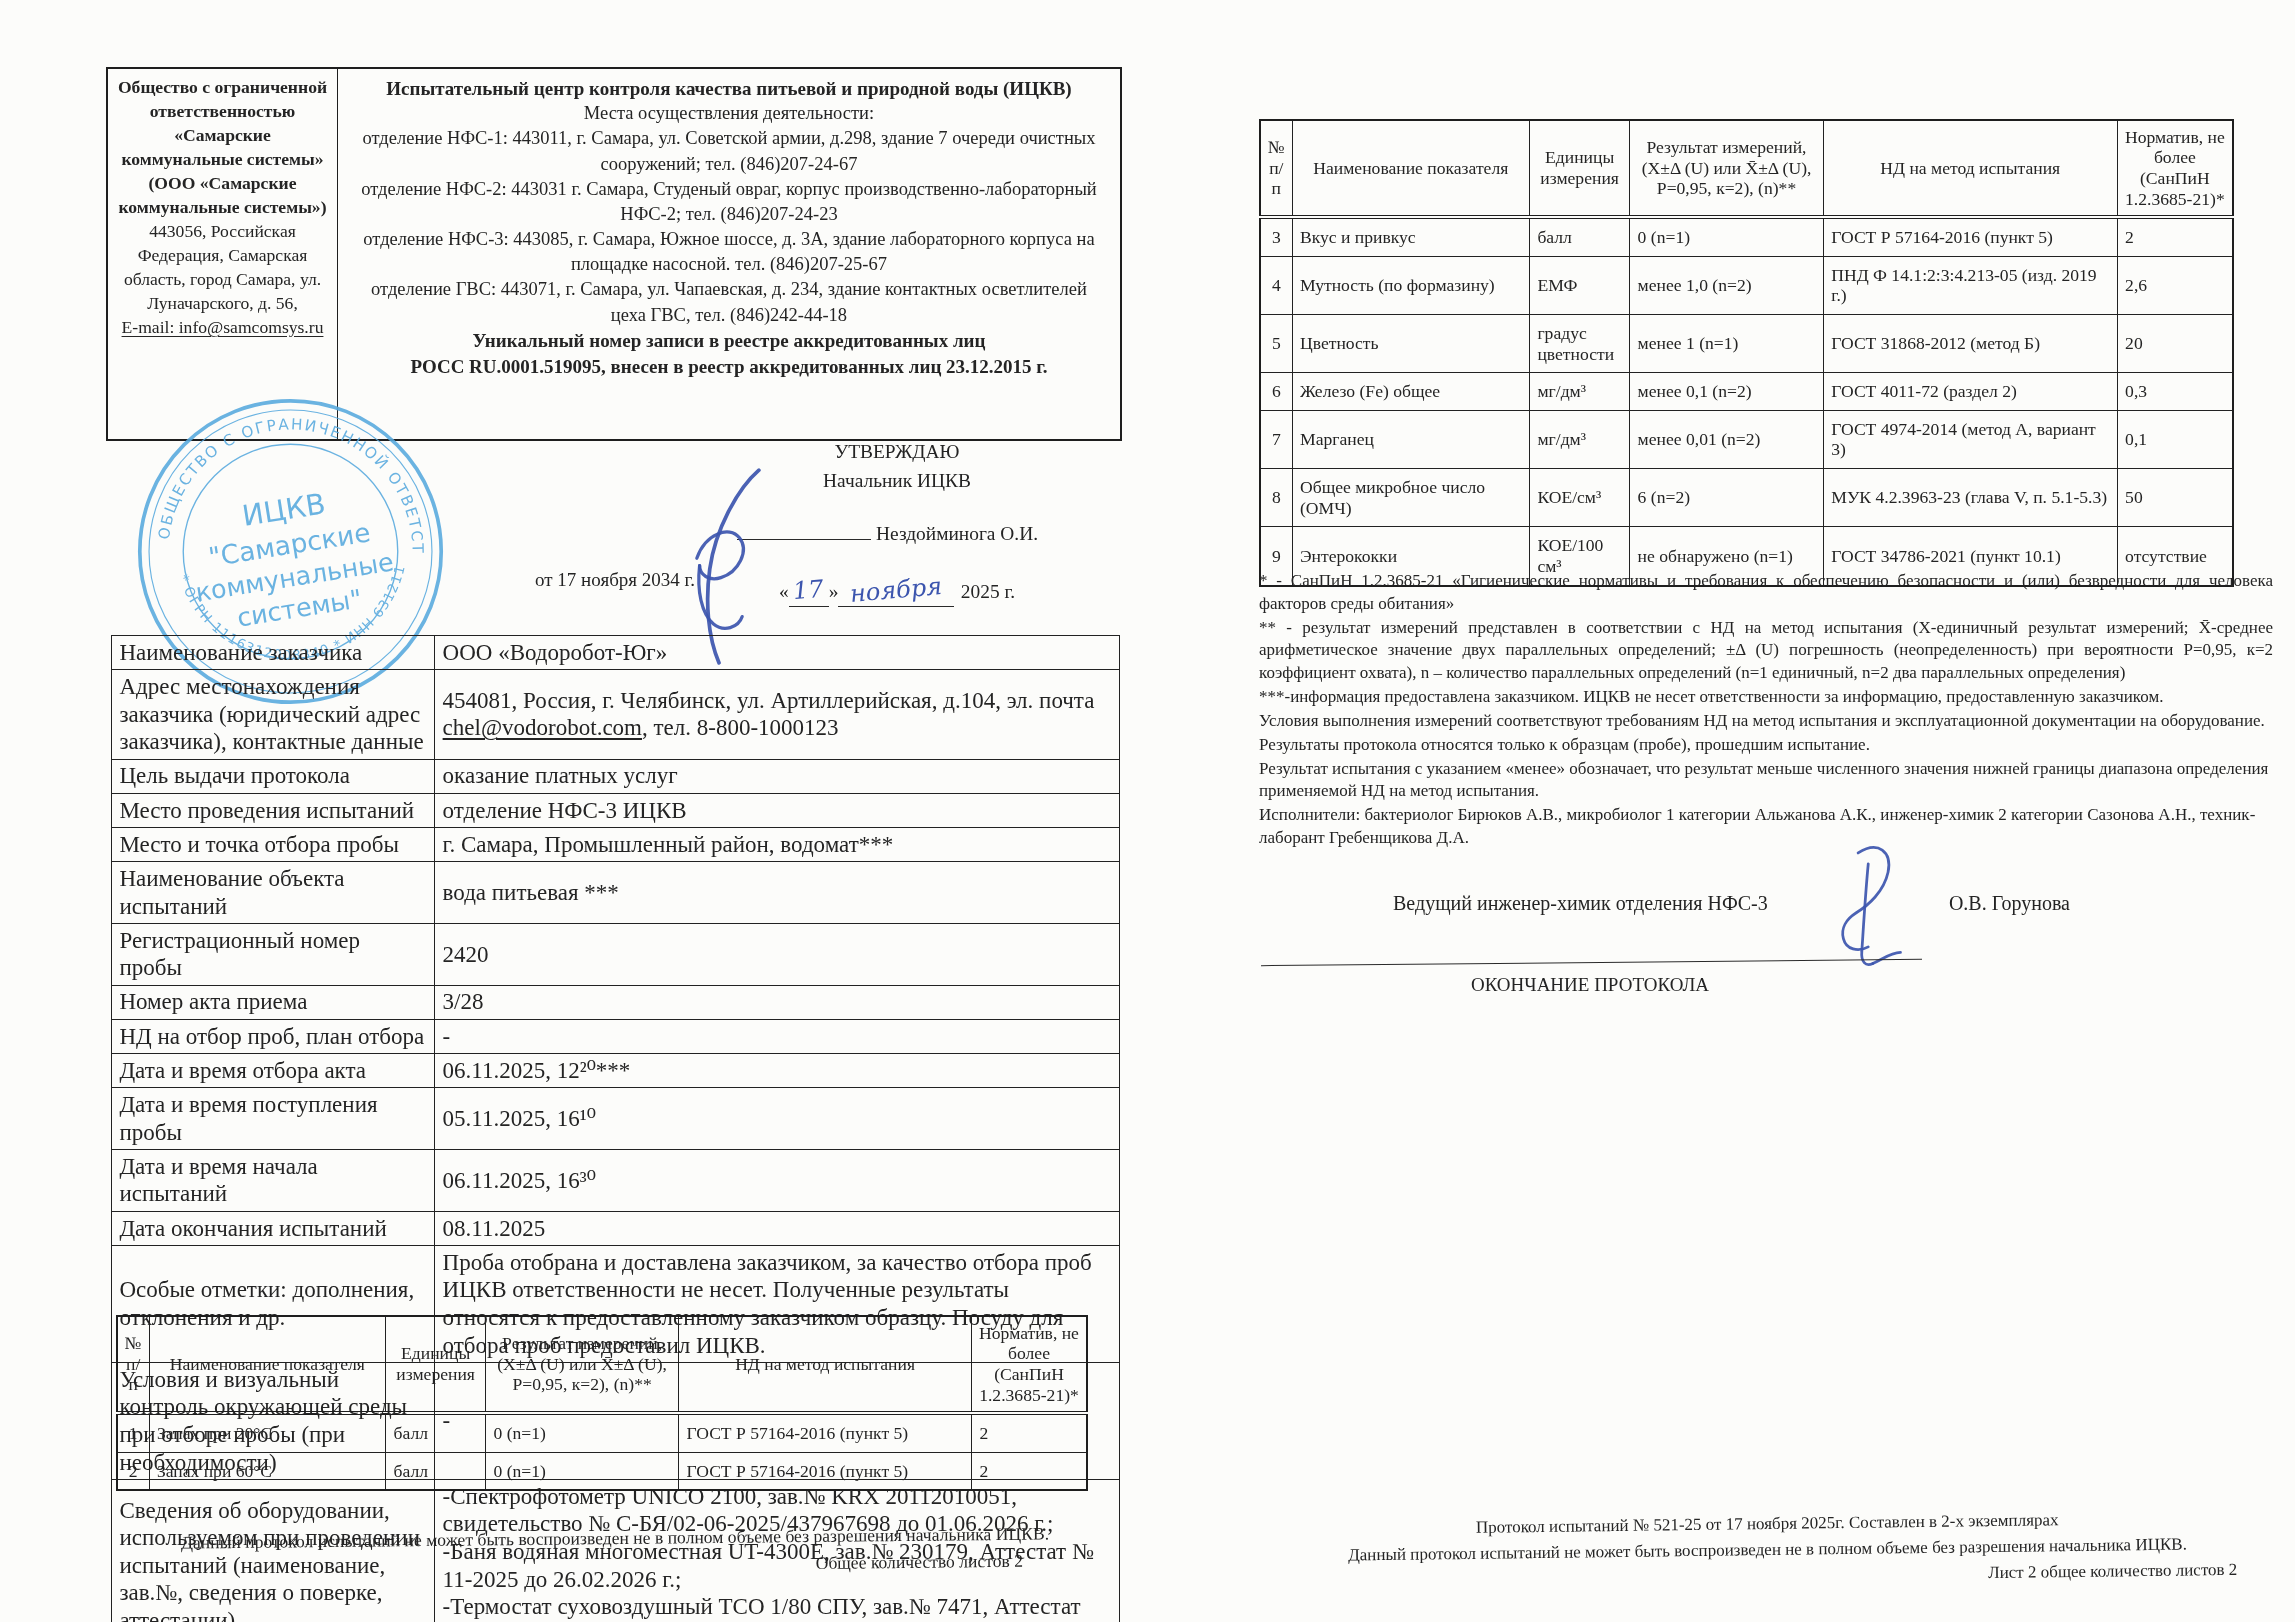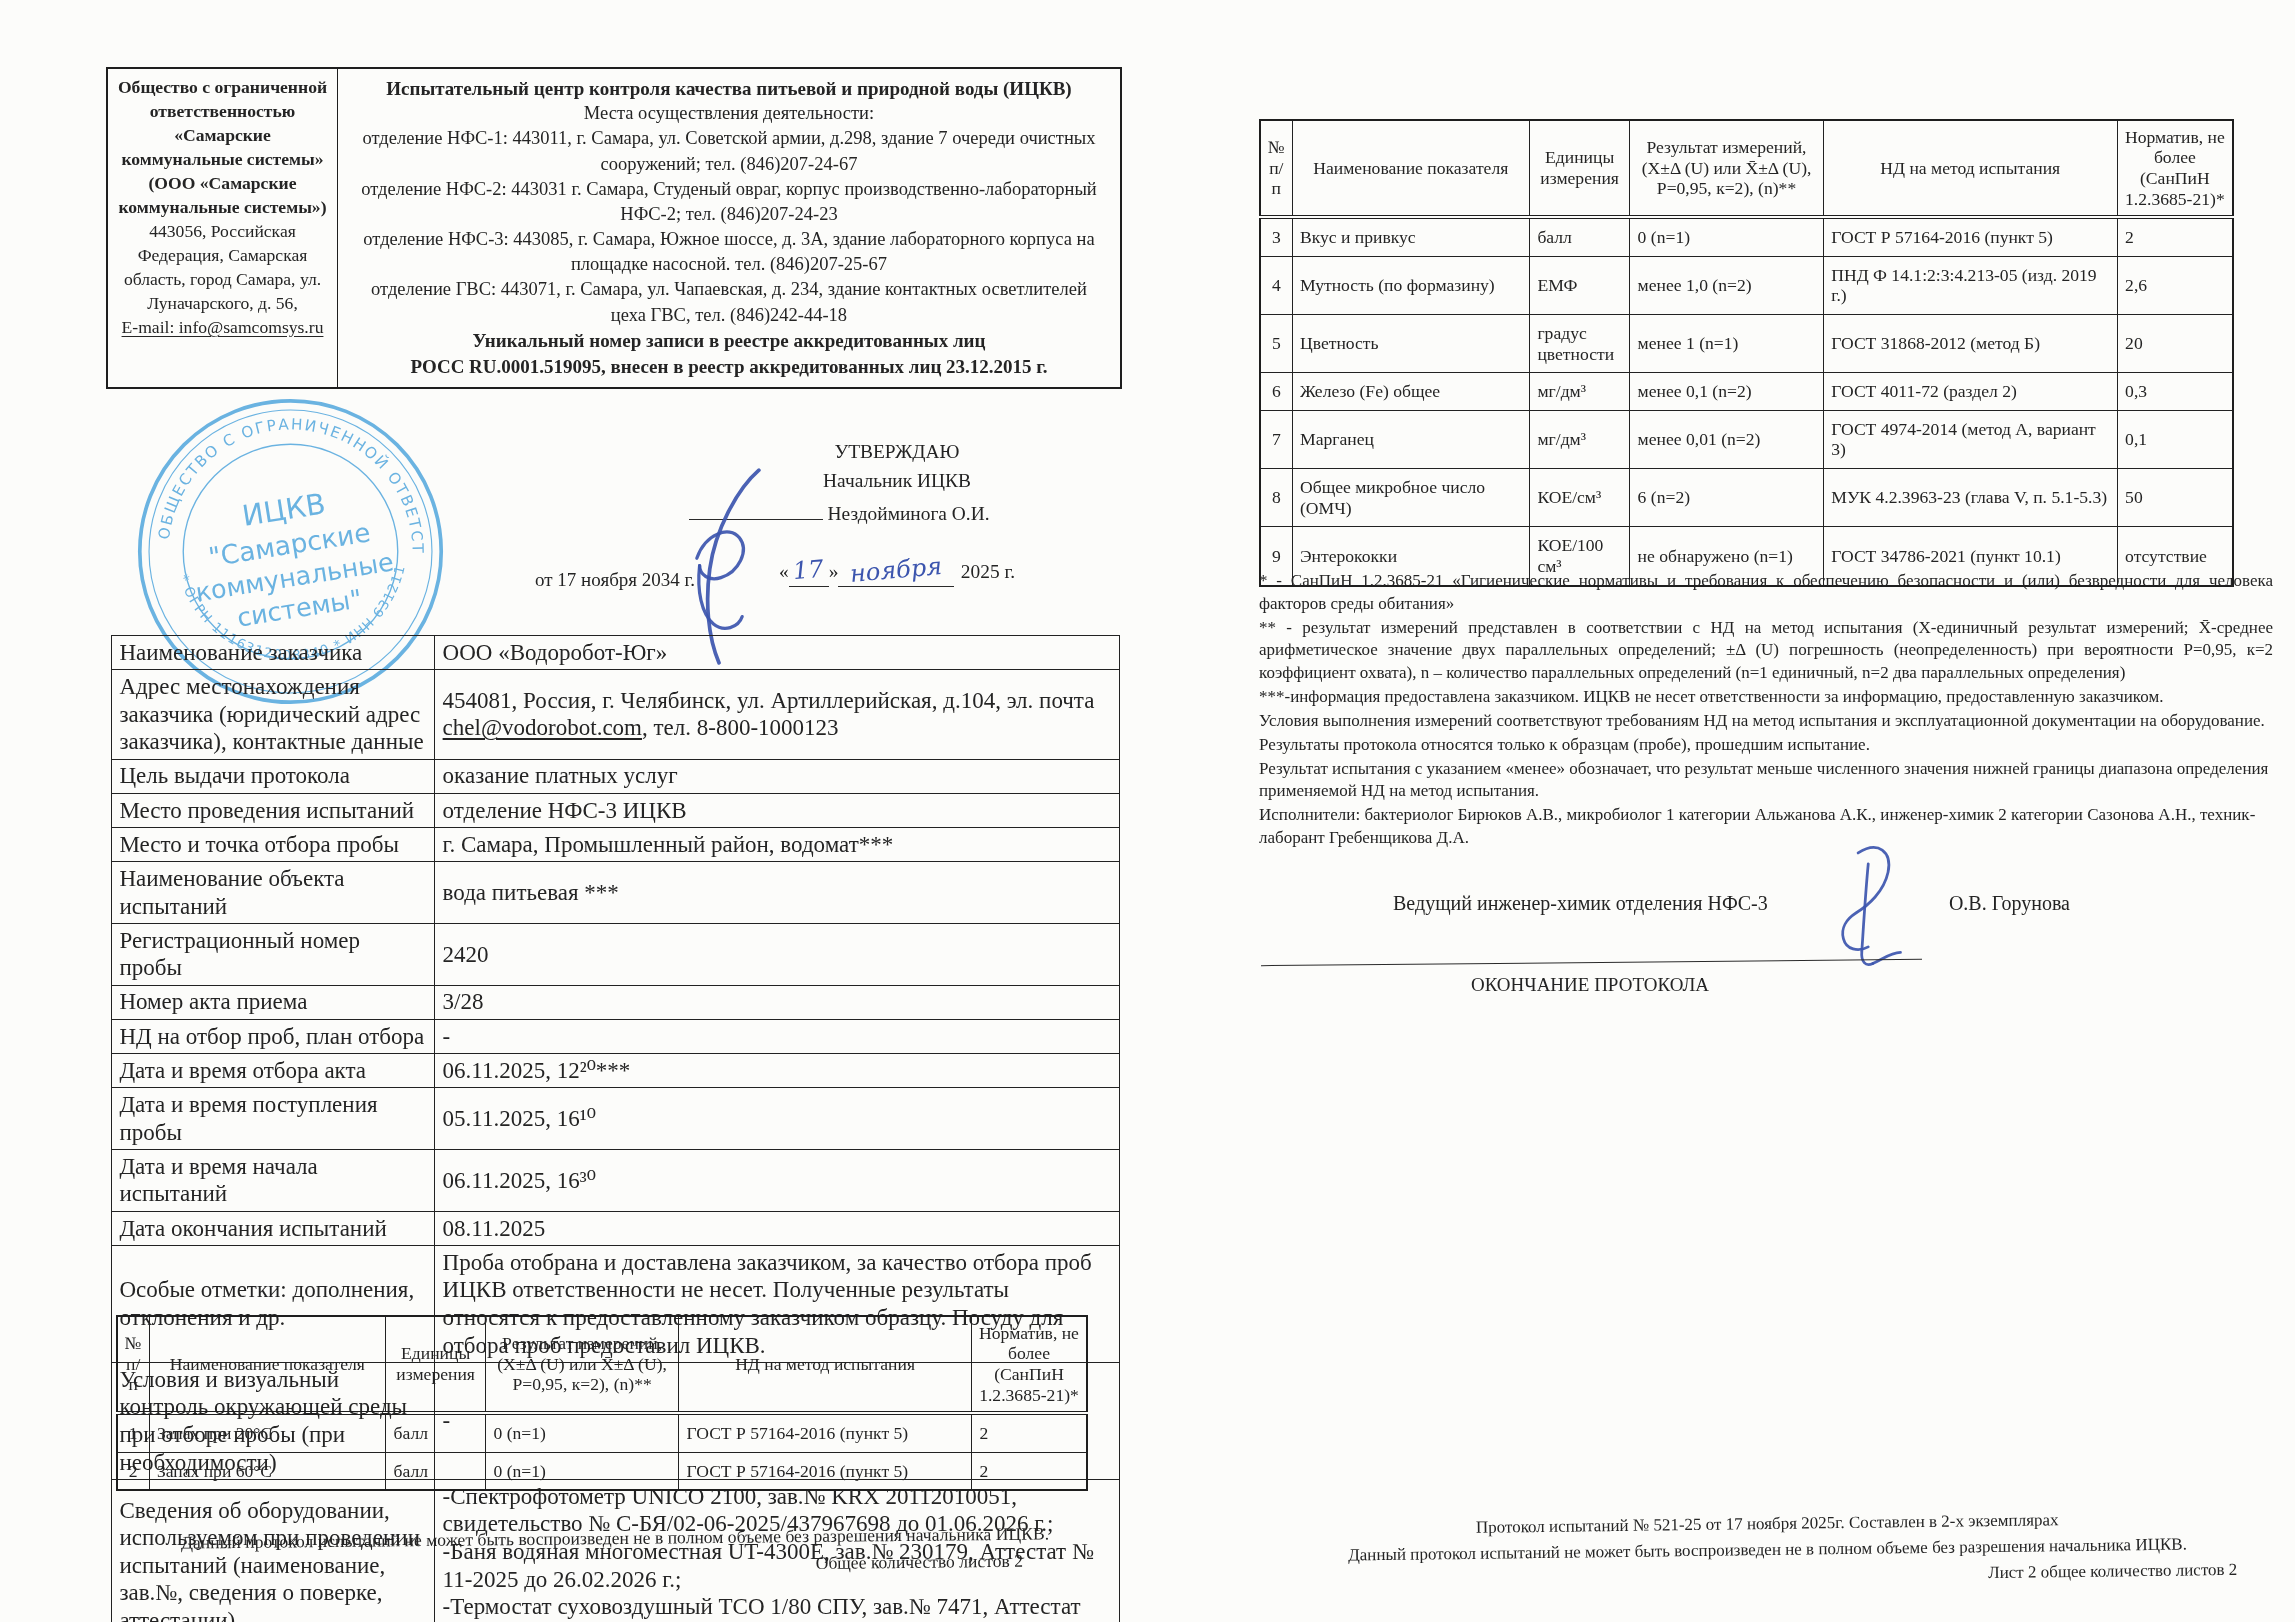--- a/index.html
+++ b/index.html
@@ -2,36 +2,36 @@
 <html lang="ru" style="font-size:7.4px"><head>
 <meta charset="utf-8">
 <style>
   html,body{margin:0;padding:0;background:#e9e9e7;}
   .sheet{position:relative;width:2295px;height:1623px;background:#fcfcfa;
          font-family:"Liberation Serif","DejaVu Serif",serif;color:#242424;overflow:hidden;}
   .page{position:absolute;inset:0;}
   .u{text-decoration:underline;text-underline-offset:2.8px;}
 
   
-  .org-table{position:absolute;left:106px;top:67px;width:1016px;height:322px;
+  .org-table{position:absolute;left:106px;top:67px;width:1016px;height:374px;
              border:2.8px solid #1e1e1e;display:flex;box-sizing:border-box;}
   .org-cell{width:230px;border-right:1.9px solid #1e1e1e;box-sizing:border-box;
             padding:7.4px 6.5px;text-align:center;font-size:17.6px;line-height:1.36;}
   .org-cell .org-name{font-weight:bold;}
   .center-cell{flex:1;padding:6.5px 18.5px;text-align:center;font-size:18.5px;line-height:1.36;}
   .center-cell .hdr{font-size:19px;font-weight:bold;}
 
   
   .stamp{position:absolute;left:131px;top:392px;width:319px;height:319px;opacity:.88;}
   .stamp circle{stroke:#57a9de;fill:none;}
   .stamp text{fill:#57a9de;font-family:"DejaVu Sans",sans-serif;}
 
   
   .approve{position:absolute;left:689px;top:437px;width:416px;font-size:19.4px;line-height:1.5;text-align:center;}
-  .approve .row-name{margin-top:4px;text-align:left;padding-right:18.5px;white-space:nowrap;}
+  .approve .row-name{margin-top:24px;text-align:center;padding-right:18.5px;white-space:nowrap;}
   .approve .row-date{margin-top:29px;white-space:nowrap;}
   .blank{display:inline-block;border-bottom:1.4px solid #2a2a2a;vertical-align:baseline;}
   .name-blank{width:134px;margin-right:4.6px;}
   .day-blank{width:40px;}
   .month-blank{width:116px;margin-right:6.5px;}
   .hand{font-style:italic;color:#3c55ae;font-size:24px;display:inline-block;transform:rotate(-5deg);
         font-family:"DejaVu Serif",serif;line-height:1;}
   .sig-svg path{stroke:#3c55ae;fill:none;stroke-linecap:round;opacity:.92;}
   .sig1{position:absolute;left:-21px;top:23px;width:116px;height:227px;}
 

